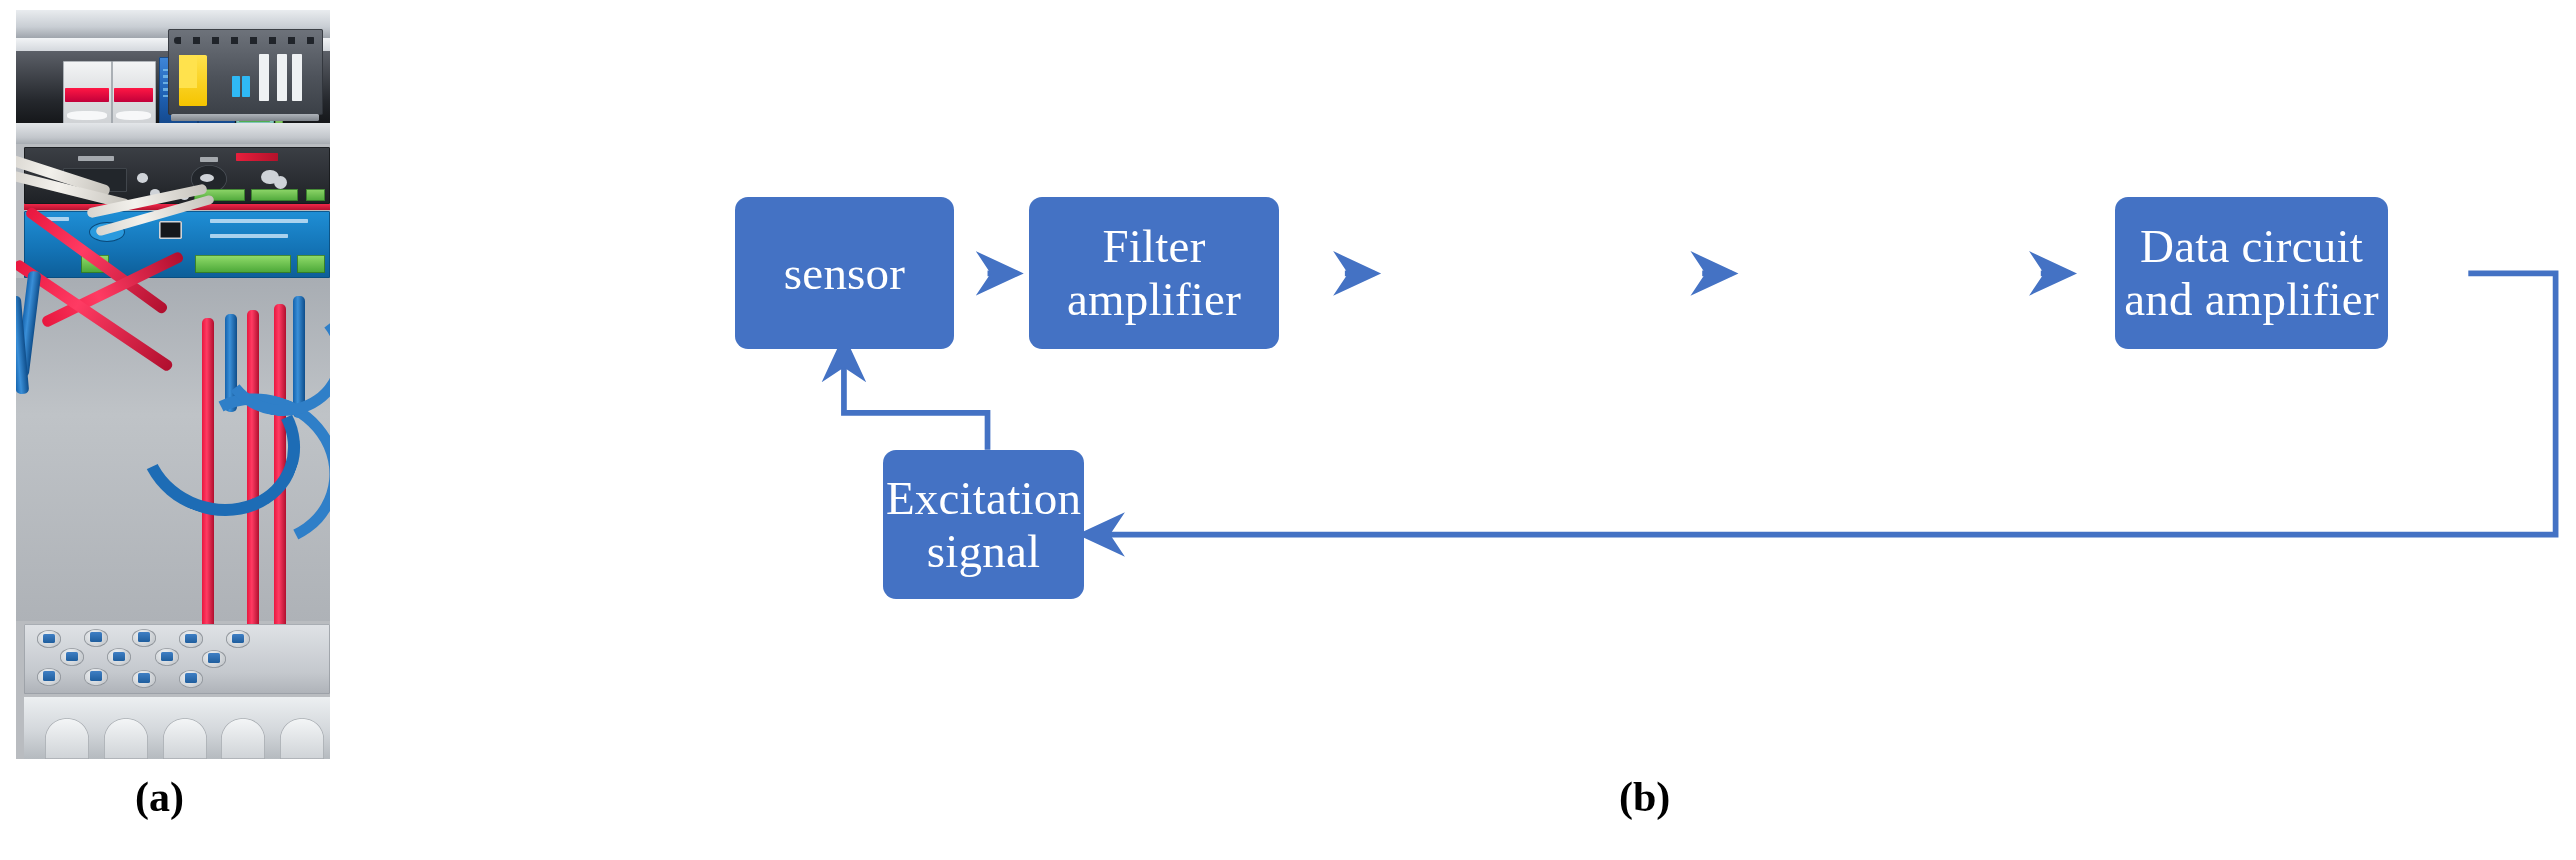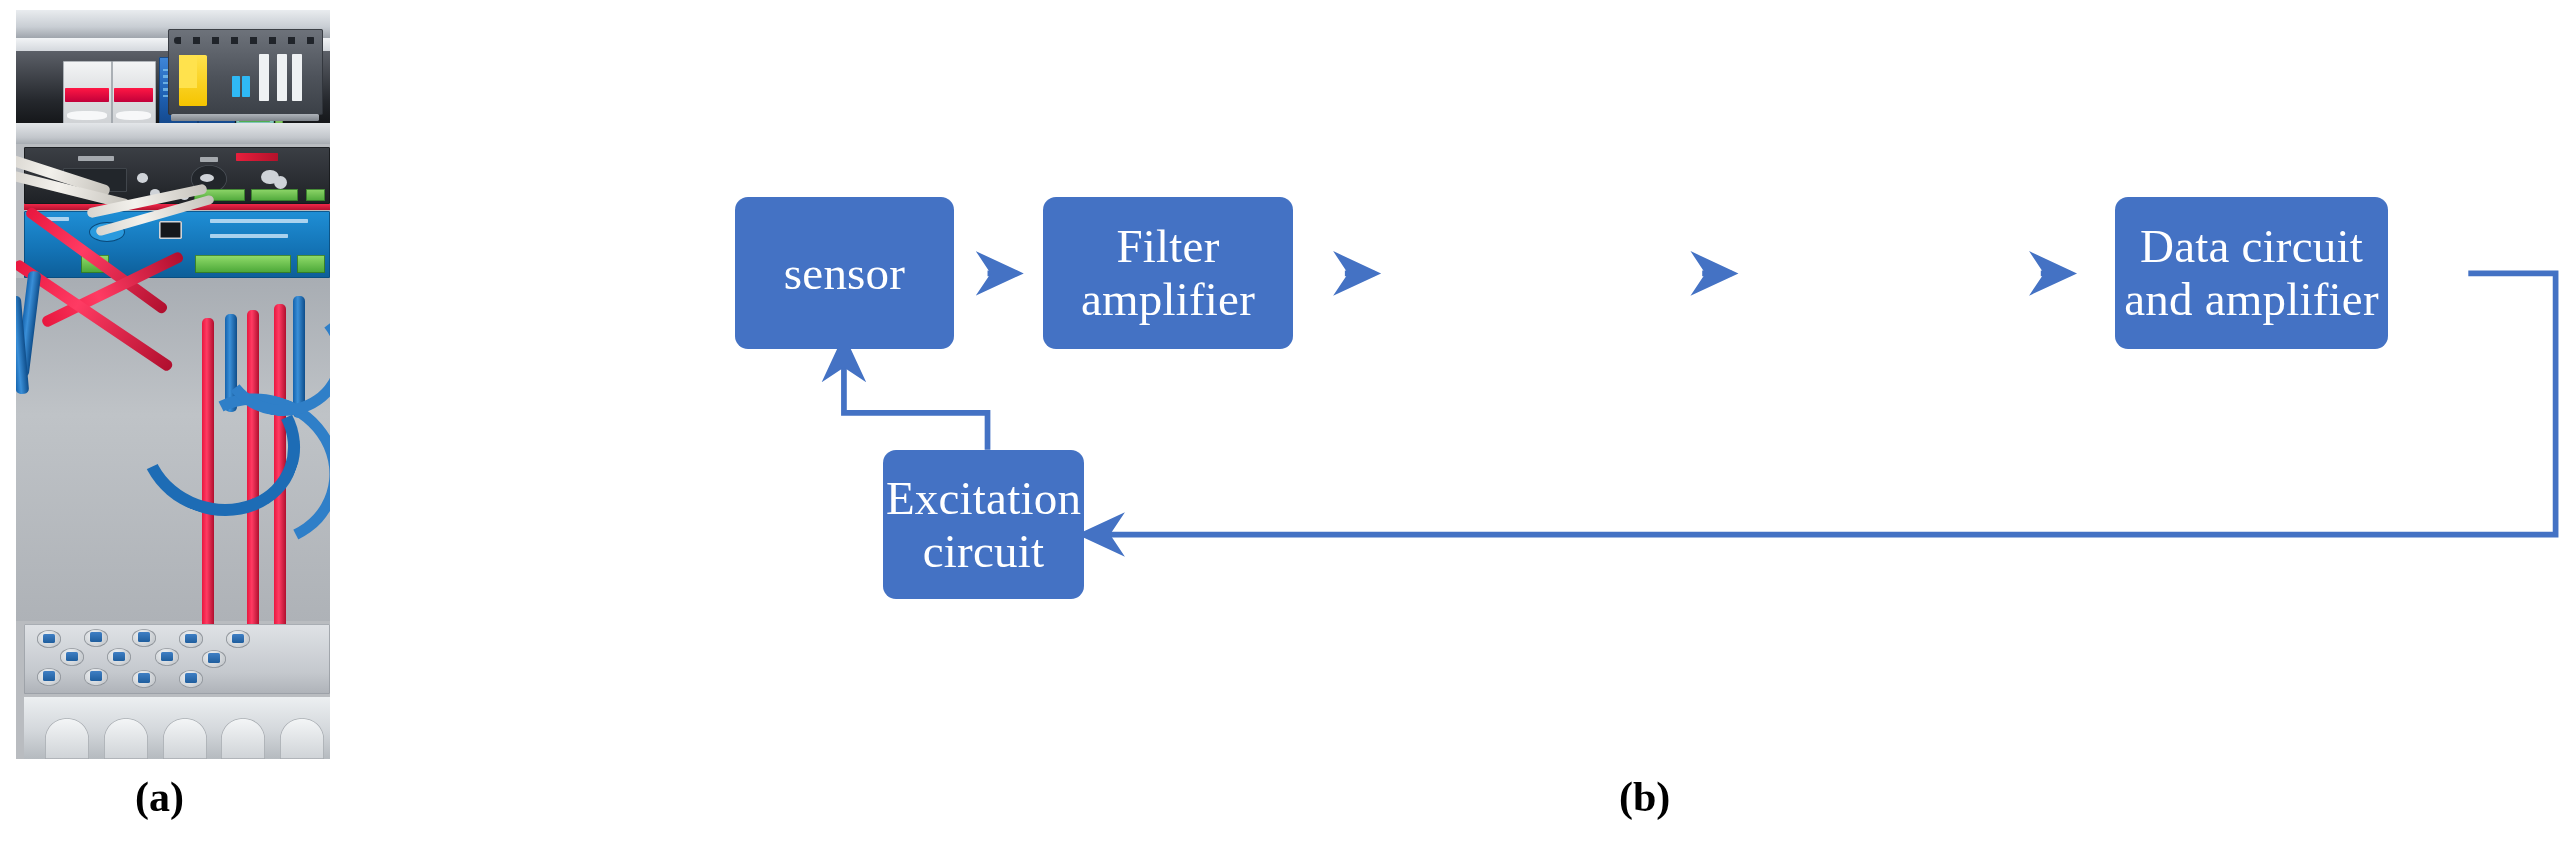--- a/index.html
+++ b/index.html
@@ -259,37 +259,37 @@
       <path d="M790,551 L790,506 L614,506 L614,418"></path>
     </g>
   </svg>
 
   <div class="fbox" style="left:392px;top:197px;width:219px;height:152px;">
     <span>
       <span class="flabel">sensor</span>
     </span>
   </div>
 
-  <div class="fbox" style="left:700px;top:197px;width:250px;height:152px;">
+  <div class="fbox" style="left:686px;top:197px;width:250px;height:152px;">
     <span>
       <span class="flabel">Filter amplifier</span>
     </span>
   </div>
 
 
 
   <div class="fbox" style="left:1772px;top:197px;width:273px;height:152px;">
     <span>
       <span class="flabel">Data circuit</span>
       <span class="flabel">and amplifier</span>
     </span>
   </div>
 
   <div class="fbox" style="left:540px;top:450px;width:201px;height:149px;">
     <span>
       <span class="flabel">Excitation</span>
-      <span class="flabel">circuit</span>
+      <span class="flabel">signal</span>
     </span>
   </div>
 </div>
 
 <div class="caption" style="left:1619px;top:773px;">(b)</div>
 
 
 </body></html>

